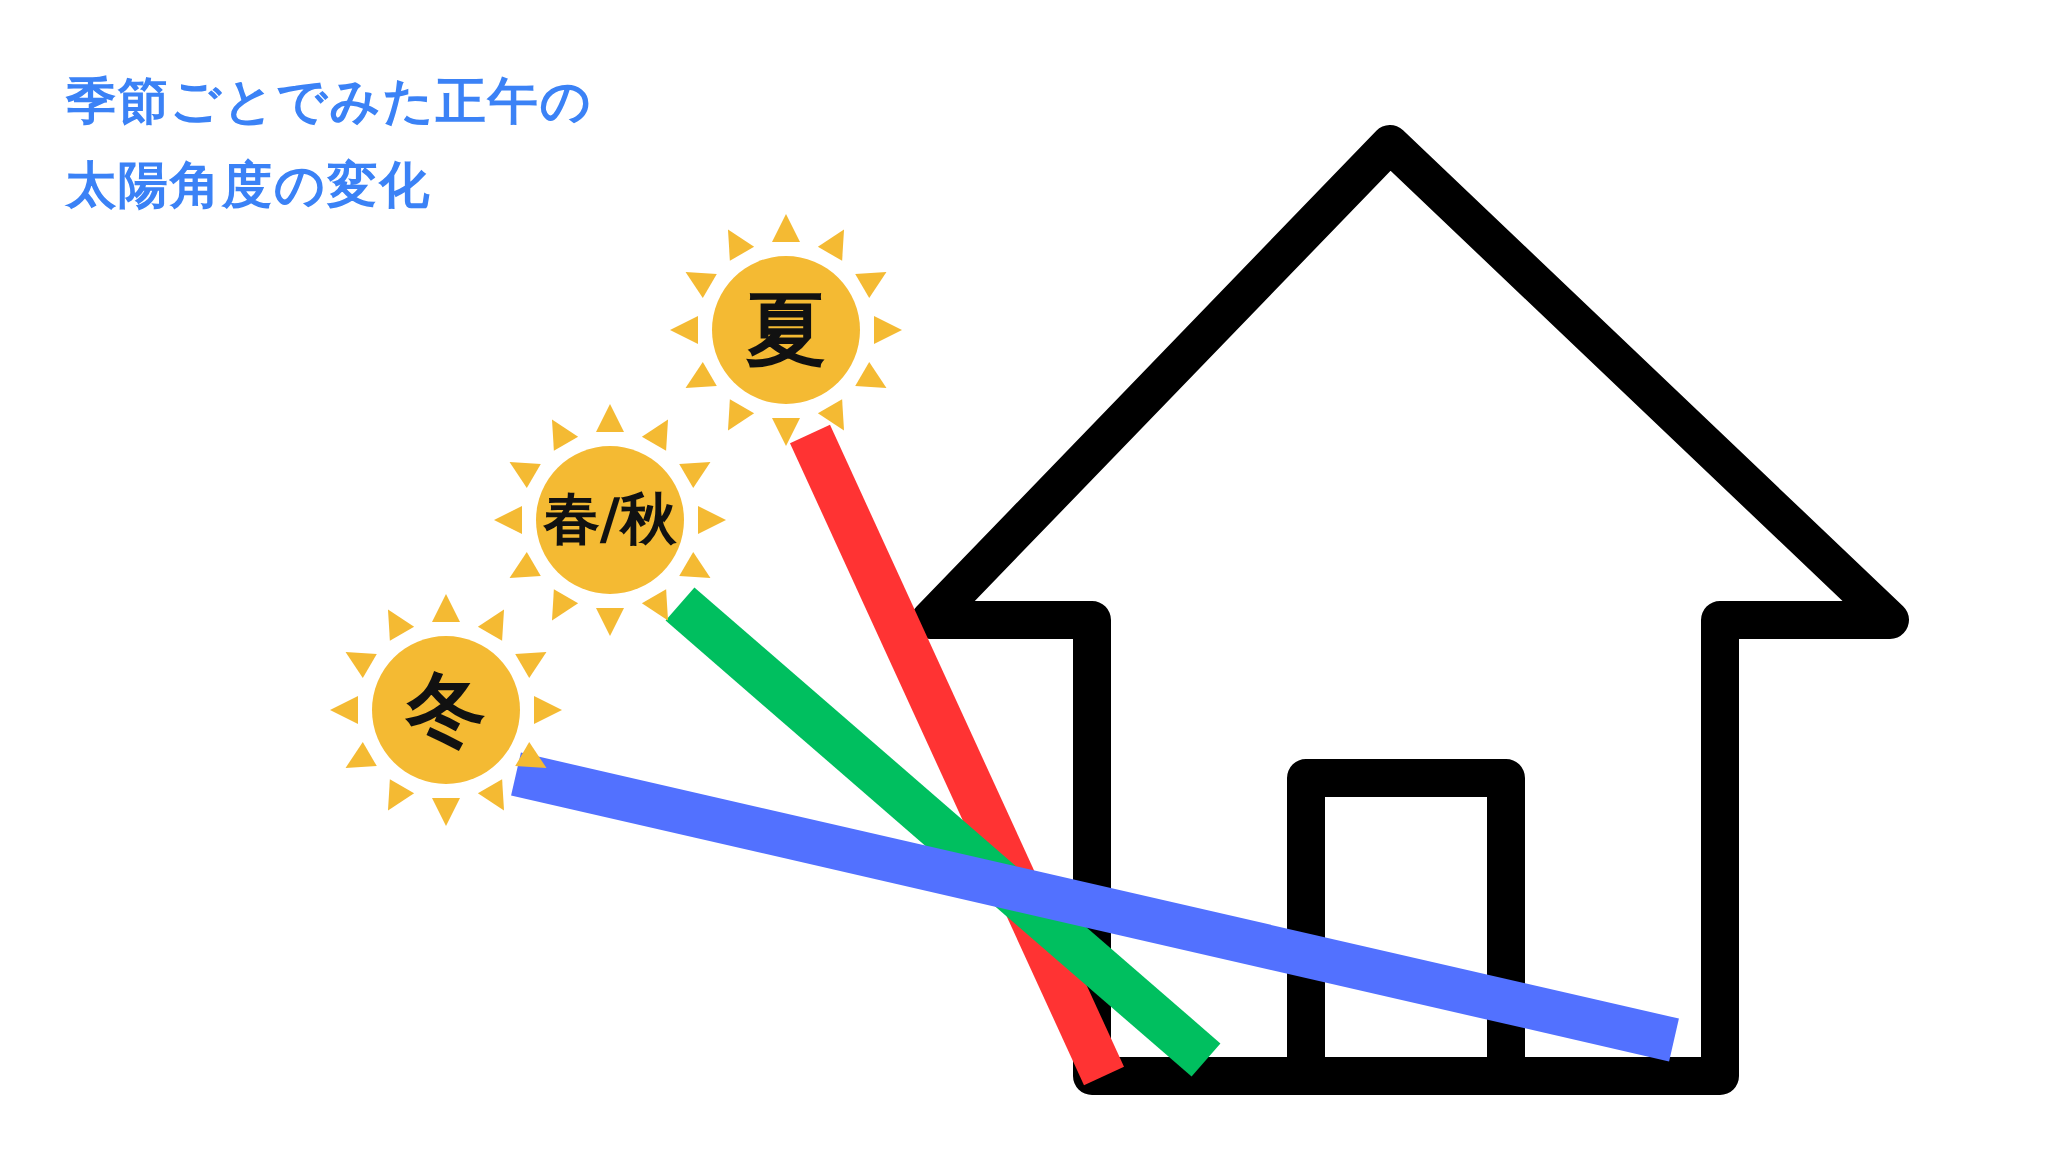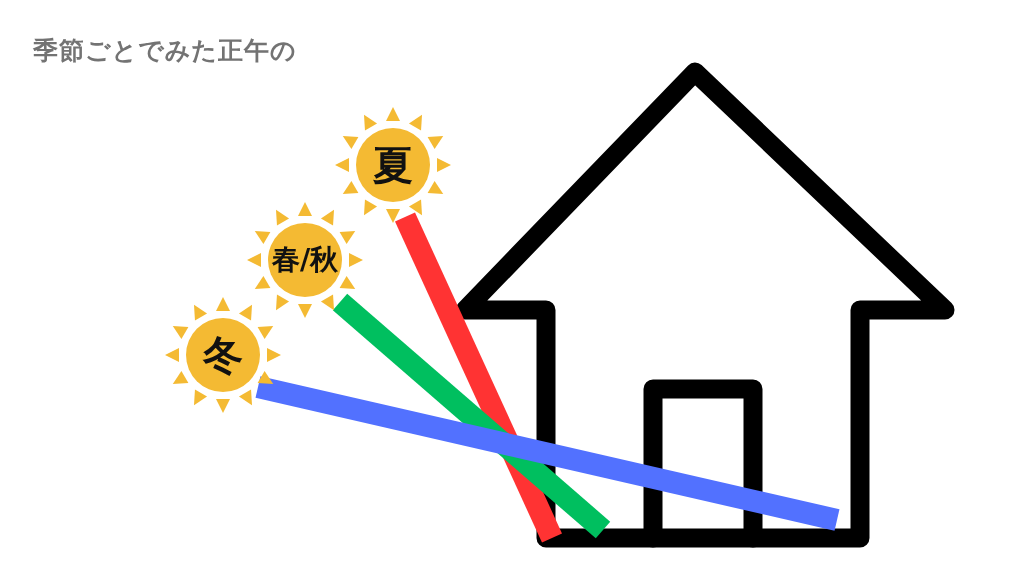--- a/index.html
+++ b/index.html
@@ -1,29 +1,30 @@
 <!DOCTYPE html>
 <html><head>
 <meta charset="utf-8">
 <style>
   html, body { margin: 0; padding: 0; background: #ffffff; }
   body { width: 1024px; height: 576px; position: relative; overflow: hidden;
          font-family: "DejaVu Sans", "Liberation Sans", sans-serif; }
   .title { position: absolute; left: 33px; top: 30px; font-size: 25px; font-weight: bold;
-           line-height: 42px; color: #737373; letter-spacing: 1px; }
+           line-height: 42px; color: #3b82f6; letter-spacing: 1px; }
   .title div { white-space: nowrap; }
   svg.stage { position: absolute; left: 0; top: 0; }
   .sun-label { position: absolute; font-weight: bold; color: #111111;
                transform: translate(-50%, -50%); white-space: nowrap; }
 </style>
 </head>
 <body>
 
 <div class="title">
   <div>季節ごとでみた正午の</div>
+  <div>太陽角度の変化</div>
 </div>
 
 <svg class="stage" width="1024" height="576" viewBox="0 0 1024 576">
 
   <g fill="none" stroke="#000000" stroke-width="19" stroke-linejoin="round" stroke-linecap="round">
     <path d="M546 538 L546 310 L465 310 L695 72 L945 310 L860 310 L860 538 Z"></path>
     <path d="M653 538 L653 389 L753 389 L753 538"></path>
   </g>
 
   <g stroke-width="22" stroke-linecap="butt">

